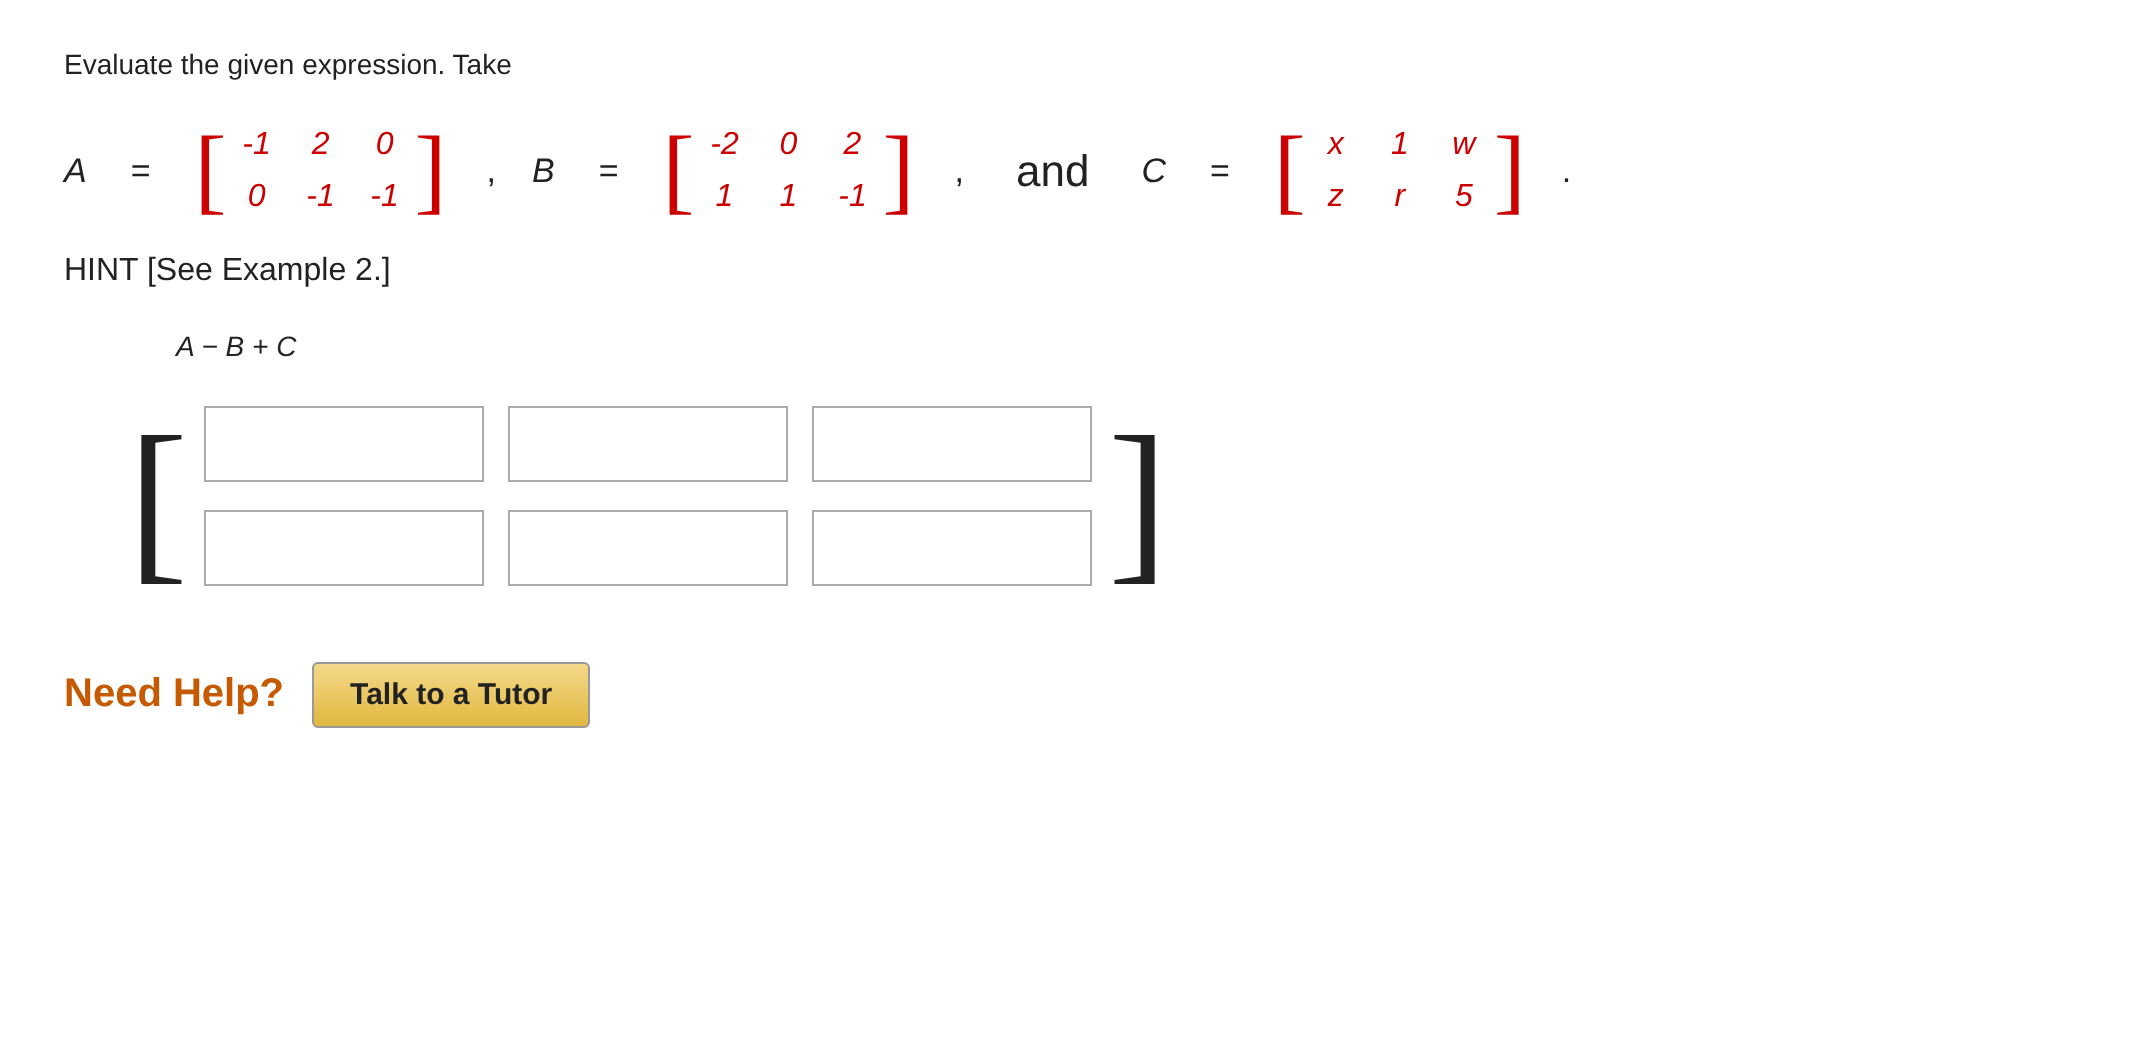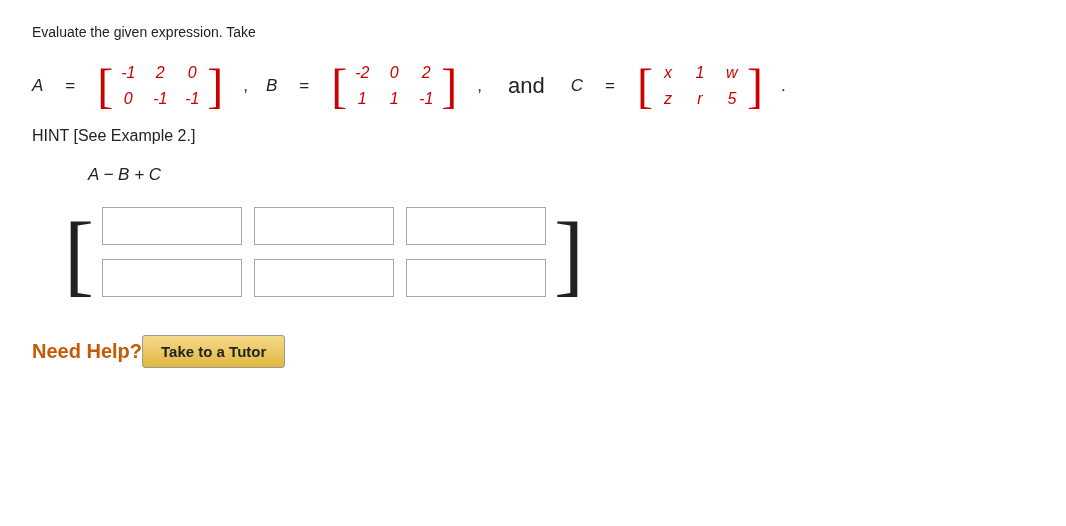--- a/index.html
+++ b/index.html
@@ -69,21 +69,21 @@
     }
     .dot-end {
       font-size: 17px;
       color: #222;
     }
     .hint-text {
       font-size: 16px;
       margin: 14px 0 6px 0;
     }
     .expression-text {
-      font-size: 17px;
+      font-size: 14px;
       margin-left: 56px;
       margin-bottom: 18px;
       font-style: italic;
       margin-top: 20px;
     }
     .answer-matrix-wrap {
       display: flex;
       align-items: center;
       margin-left: 32px;
       margin-bottom: 28px;
@@ -107,20 +107,21 @@
       height: 38px;
       border: 1px solid #aaa;
       background: #fff;
       font-size: 15px;
       padding: 4px 8px;
       outline: none;
     }
     .bottom-row {
       display: flex;
       align-items: center;
+      gap: 14px;
       margin-top: 4px;
     }
     .need-help {
       font-size: 20px;
       font-weight: bold;
       color: #c55a00;
     }
     .btn {
       padding: 7px 18px;
       font-size: 15px;
@@ -202,14 +203,14 @@
     <input class="answer-input" type="text" style="">
     <input class="answer-input" type="text" style="">
     <input class="answer-input" type="text" style="">
     <input class="answer-input" type="text" style="">
   </div>
   <span class="bracket-right-lg">]</span>
 </div>
 
 <div class="bottom-row">
   <span class="need-help">Need Help?</span>
-  <button class="btn">Take to a Tutor</button>
+  <button class="btn">Talk to a Tutor</button>
 </div>
 
 </body></html>

